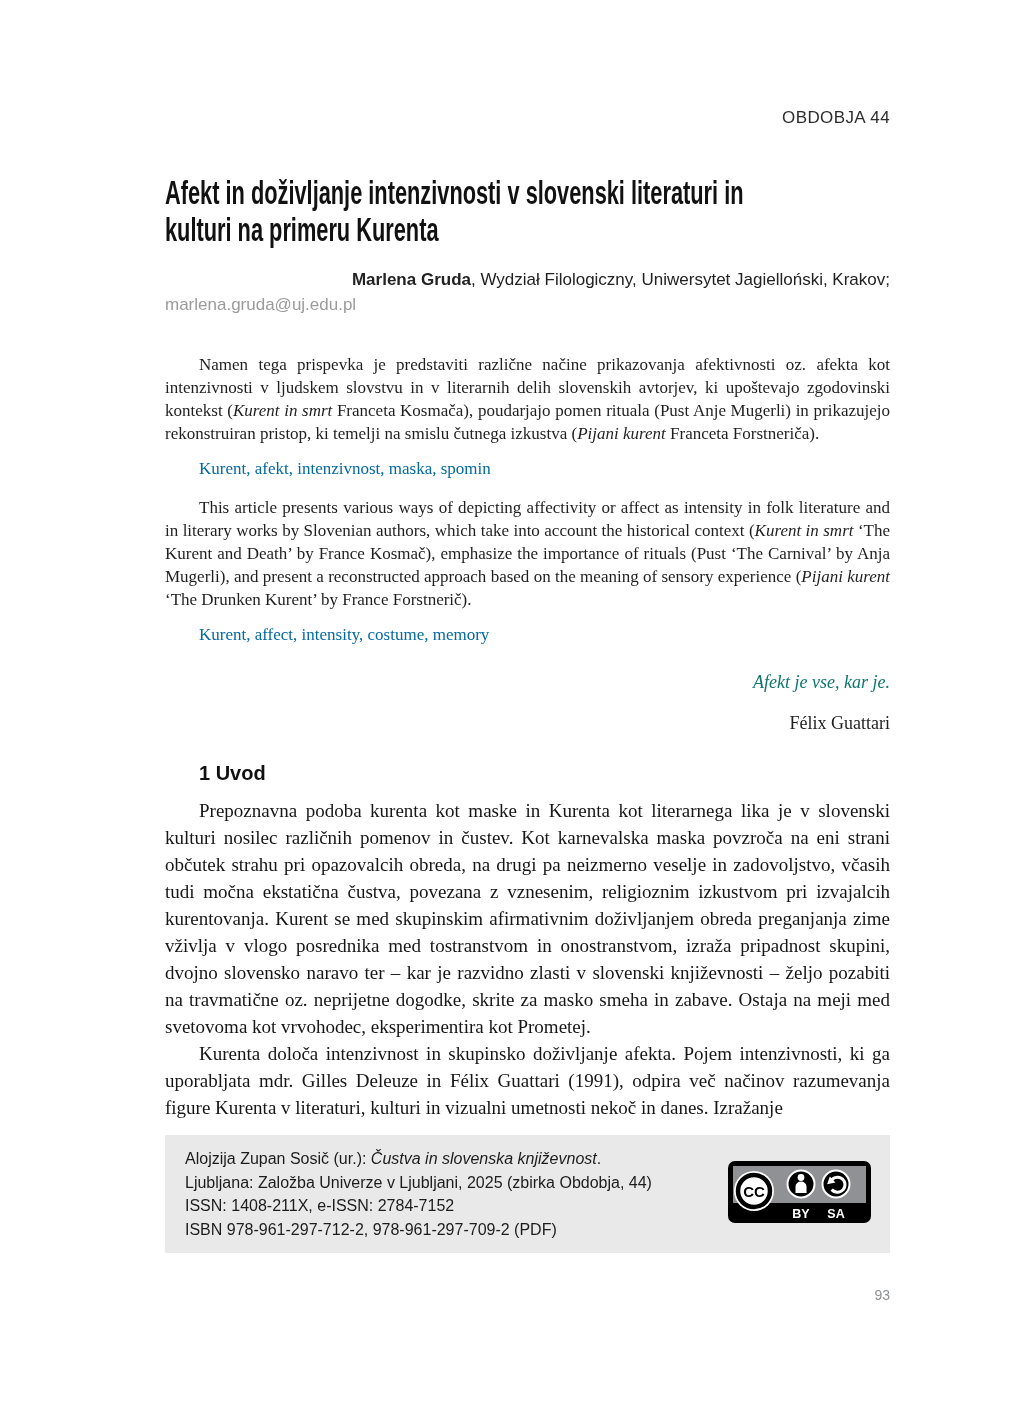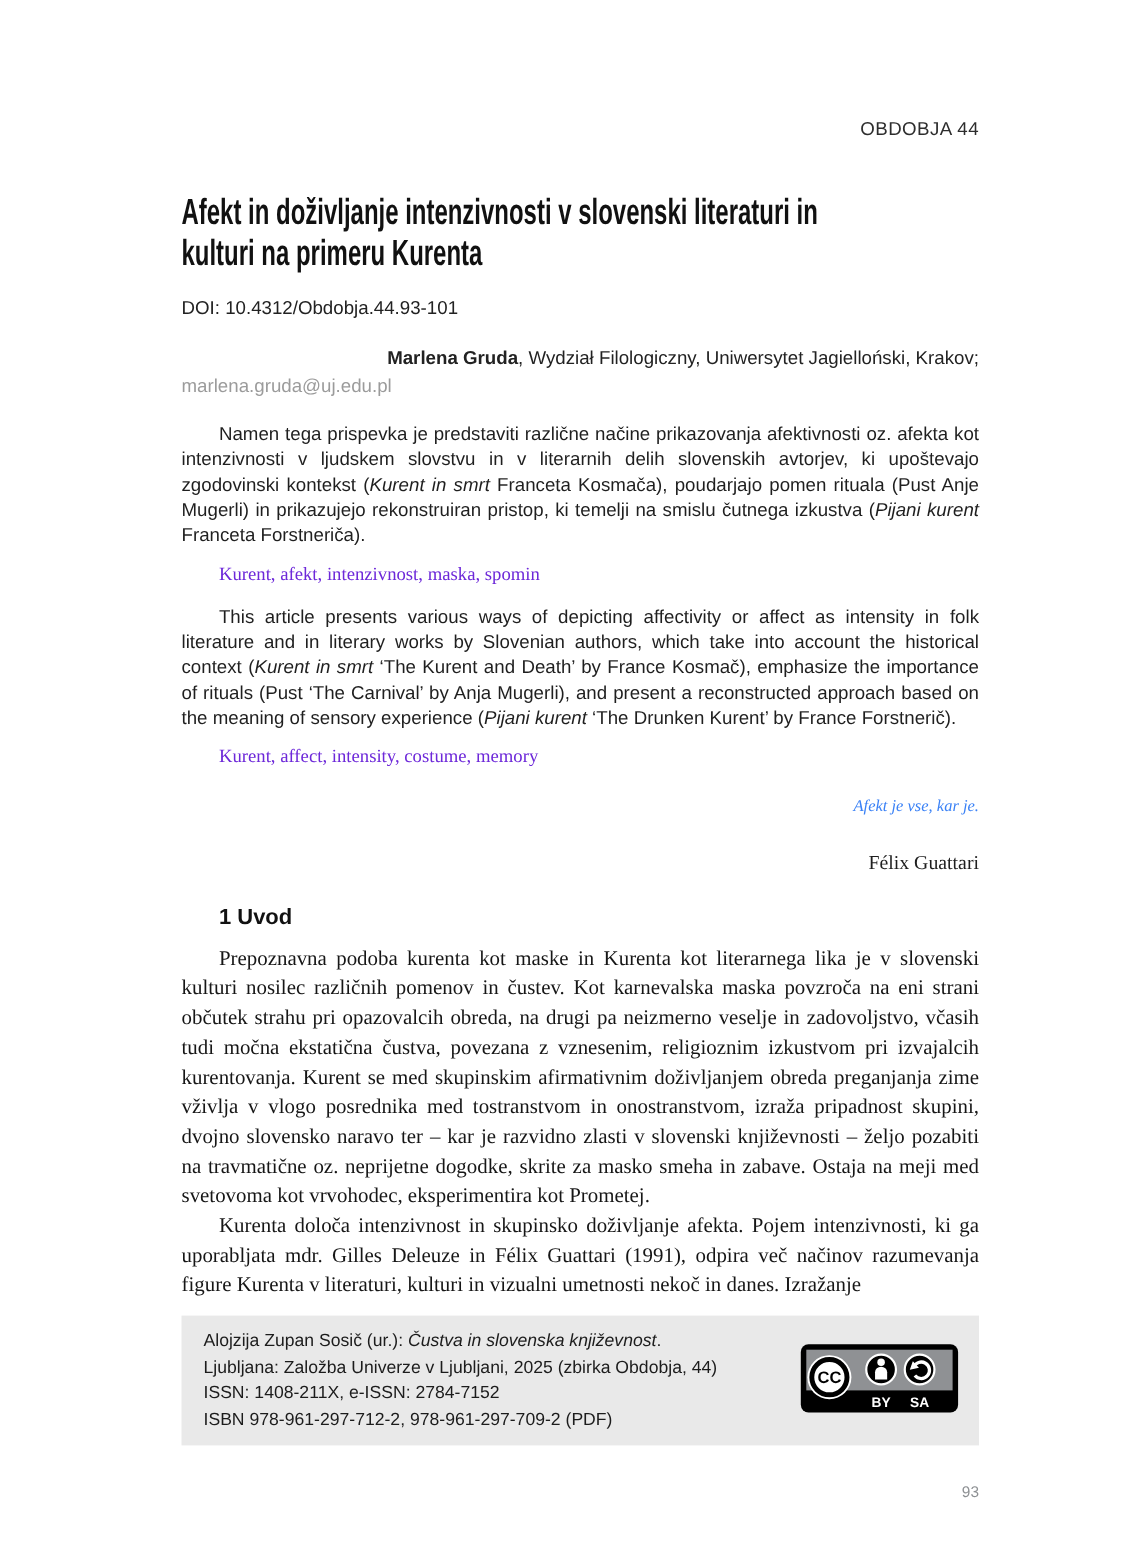--- a/index.html
+++ b/index.html
@@ -54,52 +54,52 @@
     font-size: 17px;
     color: #222222;
     margin-bottom: 5px;
     text-align: right;
   }
   .author-line .bd { font-weight: bold; }
   .email {
     font-family: "Liberation Sans", sans-serif;
     font-size: 17px;
     color: #9b9b9b;
-    margin-bottom: 22px;
+    margin-bottom: 38px;
   }
   .abstract {
-    font-family: Liberation Sans, sans-serif;
+    font-family: Liberation Serif, serif;
     font-size: 17px;
     line-height: 23px;
     color: #1f1f1f;
     text-align: justify;
     text-indent: 34px;
     margin: 0 0 12px 0;
   }
   .keywords {
     font-family: "Liberation Serif", serif;
     font-size: 17px;
     line-height: 23px;
-    color: #6d28d9;
+    color: #0369a1;
     text-indent: 34px;
     margin: 0 0 16px 0;
   }
   .abstract .it, .it { font-style: italic; }
   .bd { font-weight: bold; }
 
   .epigraph {
     text-align: right;
     margin: 26px 0 28px 0;
   }
   .epigraph-quote {
     font-family: "Liberation Serif", serif;
     font-style: italic;
-    font-size: 15px;
-    color: #3b82f6;
-    margin-bottom: 32px;
+    font-size: 18px;
+    color: #0f766e;
+    margin-bottom: 20px;
   }
   .epigraph-attr {
     font-family: "Liberation Serif", serif;
     font-size: 18px;
     color: #1f1f1f;
   }
 
   .section-heading {
     font-family: "Liberation Sans", sans-serif;
     font-weight: bold;
@@ -148,21 +148,20 @@
 
 <div class="page">
 
   <div class="running-head">OBDOBJA 44</div>
 
   <h1 class="title">
     <div class="title-line">Afekt in doživljanje intenzivnosti v slovenski literaturi in</div>
     <div class="title-line">kulturi na primeru Kurenta</div>
   </h1>
 
-  <div class="doi">DOI: 10.4312/Obdobja.44.93-101</div>
 
   <div class="author-line"><span class="bd">Marlena Gruda</span><span>, Wydział Filologiczny, Uniwersytet Jagielloński, Krakov;</span></div>
   <div class="email">marlena.gruda@uj.edu.pl</div>
 
   <p class="abstract"><span>Namen tega prispevka je predstaviti različne načine prikazovanja afektivnosti oz. afekta kot intenzivnosti v ljudskem slovstvu in v literarnih delih slovenskih avtorjev, ki upoštevajo zgodovinski kontekst (</span><span class="it">Kurent in smrt</span><span> Franceta Kosmača), poudarjajo pomen rituala (Pust Anje Mugerli) in prikazujejo rekonstruiran pristop, ki temelji na smislu čutnega izkustva (</span><span class="it">Pijani kurent</span><span> Franceta Forstneriča).</span></p>
   <p class="keywords">Kurent, afekt, intenzivnost, maska, spomin</p>
 
   <p class="abstract"><span>This article presents various ways of depicting affectivity or affect as intensity in folk literature and in literary works by Slovenian authors, which take into account the historical context (</span><span class="it">Kurent in smrt</span><span> ‘The Kurent and Death’ by France Kosmač), emphasize the importance of rituals (Pust ‘The Carnival’ by Anja Mugerli), and present a reconstructed approach based on the meaning of sensory experience (</span><span class="it">Pijani kurent</span><span> ‘The Drunken Kurent’ by France Forstnerič).</span></p>
   <p class="keywords">Kurent, affect, intensity, costume, memory</p>
 

